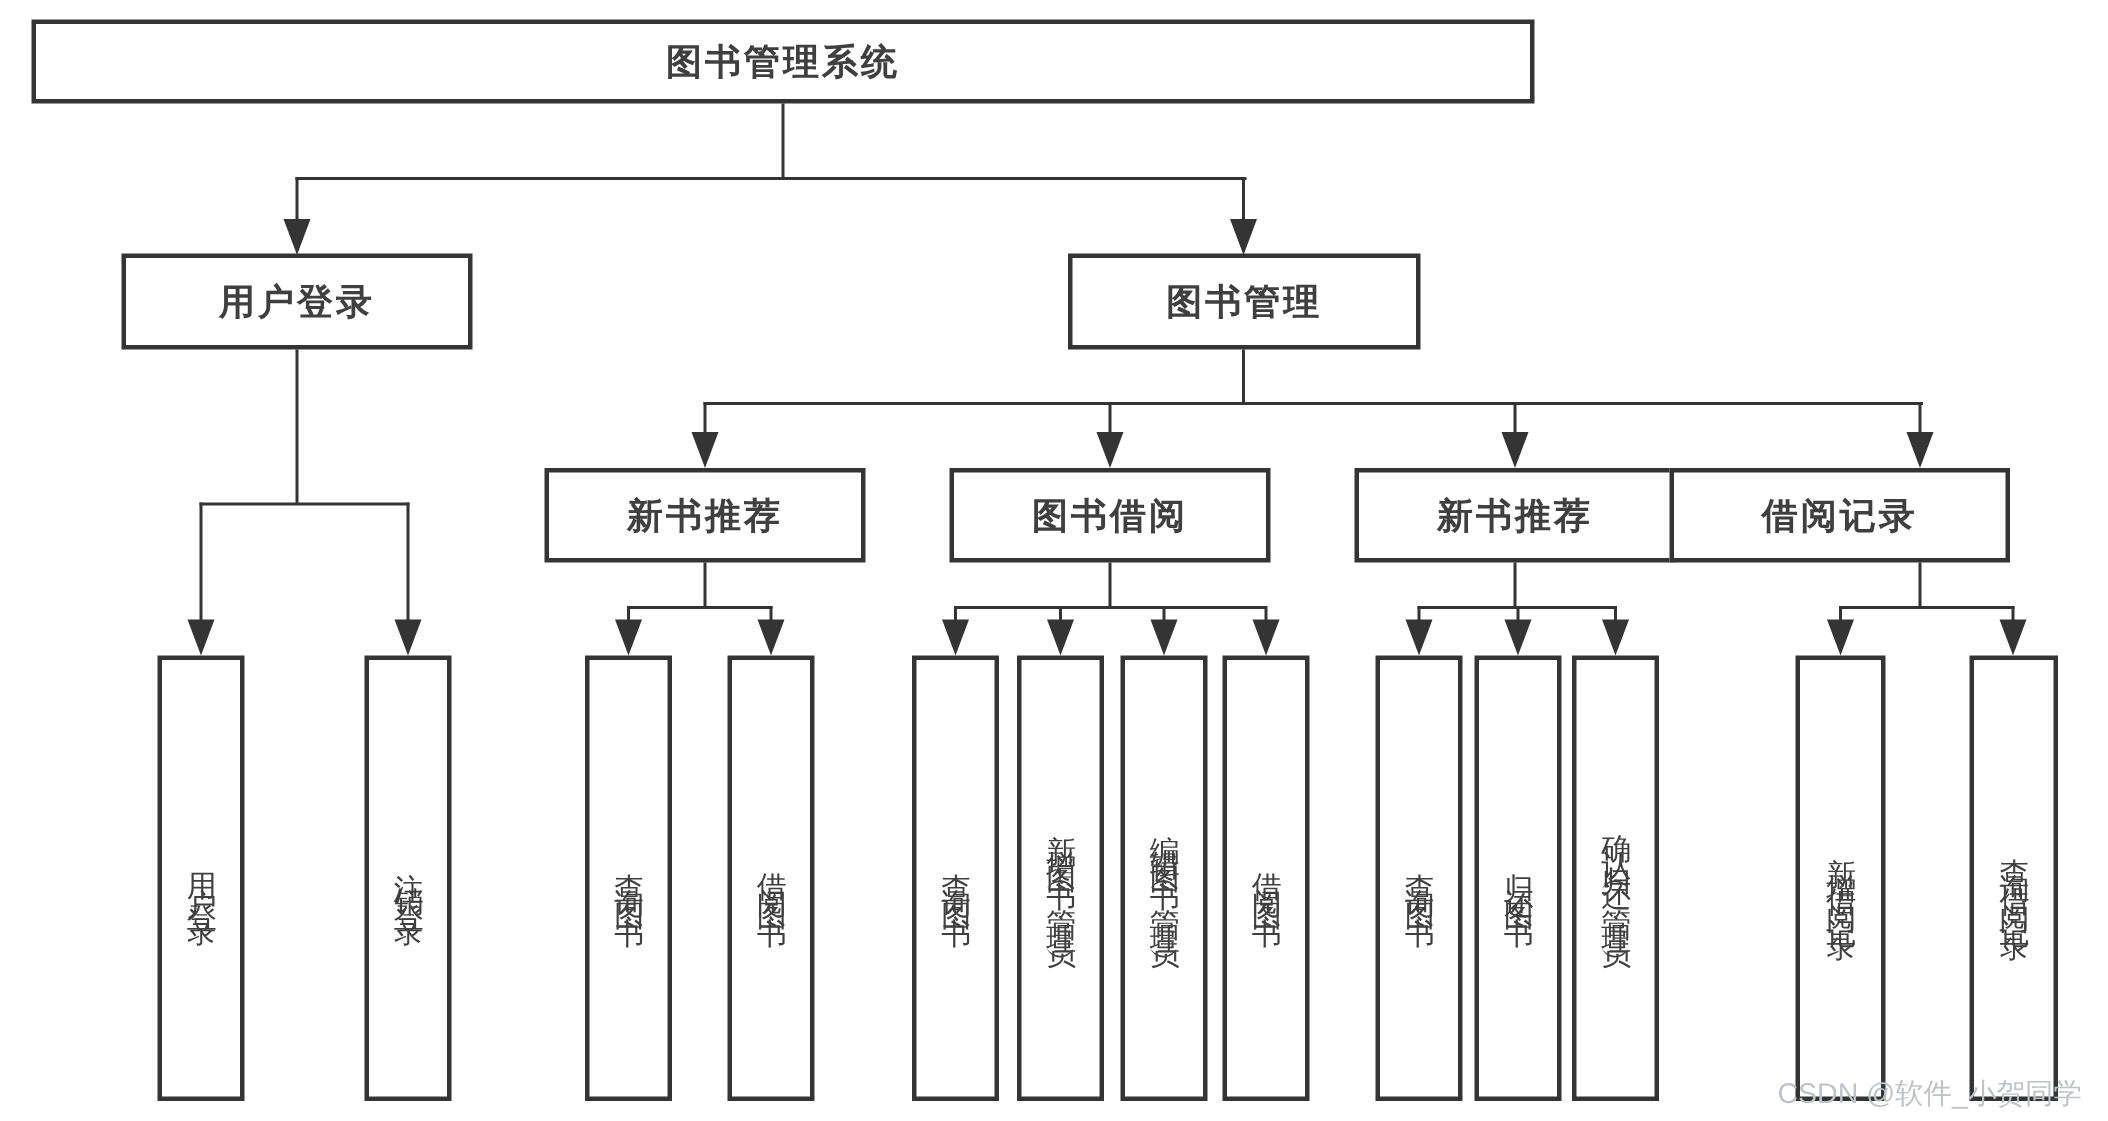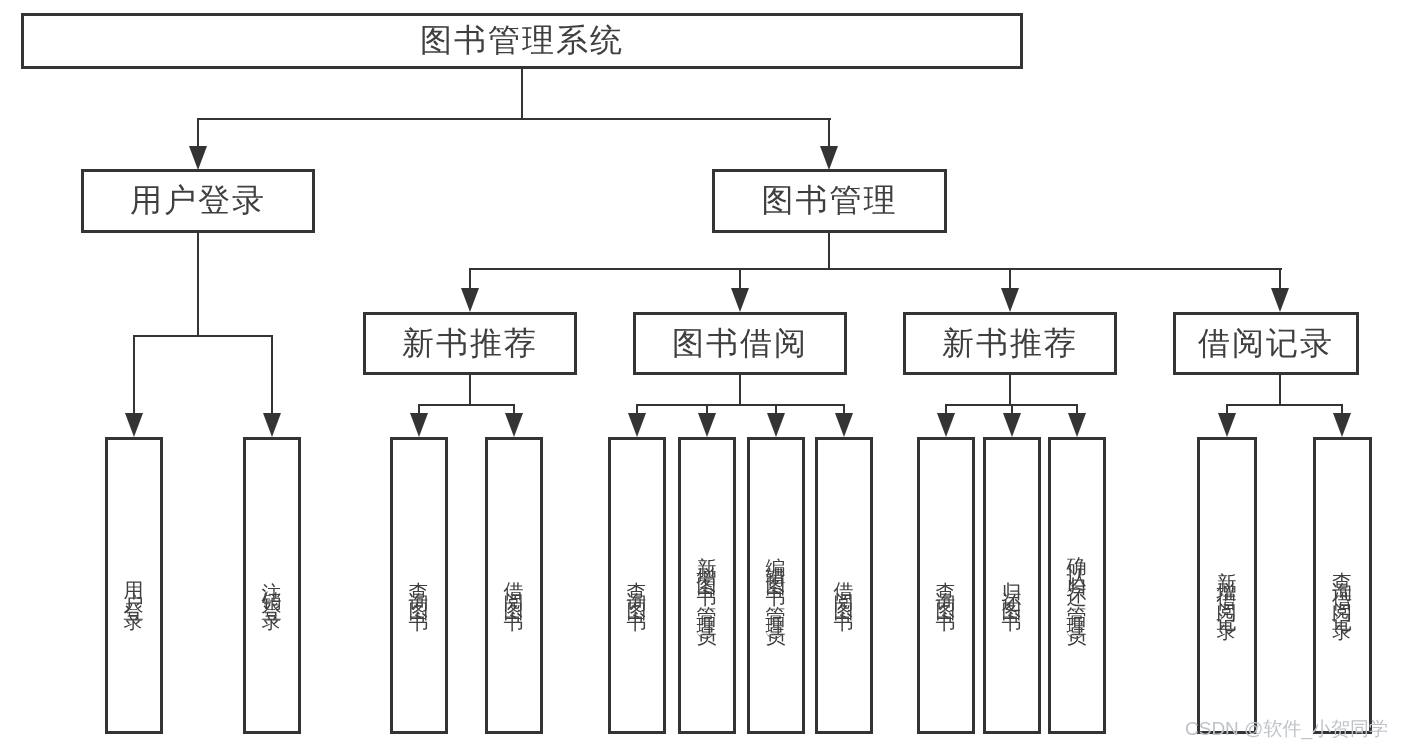--- a/index.html
+++ b/index.html
@@ -4,21 +4,21 @@
 <style>
   html,body{margin:0;padding:0;background:#ffffff;}
   .canvas{
     position:relative;width:1405px;height:747px;background:#ffffff;overflow:hidden;
     font-family:"Liberation Sans","DejaVu Sans",sans-serif;color:#3f3f3f;
   }
   .node{
     position:absolute;border:3px solid #343434;background:#ffffff;box-sizing:border-box;
     display:flex;align-items:center;justify-content:center;
   }
-  .hnode span{font-size:32px;letter-spacing:2px;white-space:nowrap;}
+  .hnode span{font-size:24px;letter-spacing:2px;white-space:nowrap;font-weight:bold;}
   .vnode span{
     writing-mode:vertical-rl;text-orientation:mixed;
     font-size:20px;letter-spacing:10px;line-height:1;white-space:nowrap;
   }
   .hl{position:absolute;height:2px;background:#343434;}
   .vl{position:absolute;width:2px;background:#343434;}
   .ar{position:absolute;width:0;height:0;
       border-left:9px solid transparent;border-right:9px solid transparent;
       border-top:24px solid #343434;}
   .watermark{
@@ -44,21 +44,21 @@
 
   <div class="node hnode" style="left:633px;top:312px;width:214px;height:63px;">
     <span>图书借阅</span>
   </div>
   <div class="node hnode" style="left:363px;top:312px;width:214px;height:63px;">
     <span>新书推荐</span>
   </div>
   <div class="node hnode" style="left:903px;top:312px;width:214px;height:63px;">
     <span>新书推荐</span>
   </div>
-  <div class="node hnode" style="left:1173px;top:312px;width:186px;height:63px;">
+  <div class="node hnode" style="left:1113px;top:312px;width:227px;height:63px;">
     <span>借阅记录</span>
   </div>
 
   <div class="node vnode" style="left:105px;top:437px;width:58px;height:297px;">
     <span>用户登录</span>
   </div>
   <div class="node vnode" style="left:243px;top:437px;width:58px;height:297px;">
     <span>注销登录</span>
   </div>
 

